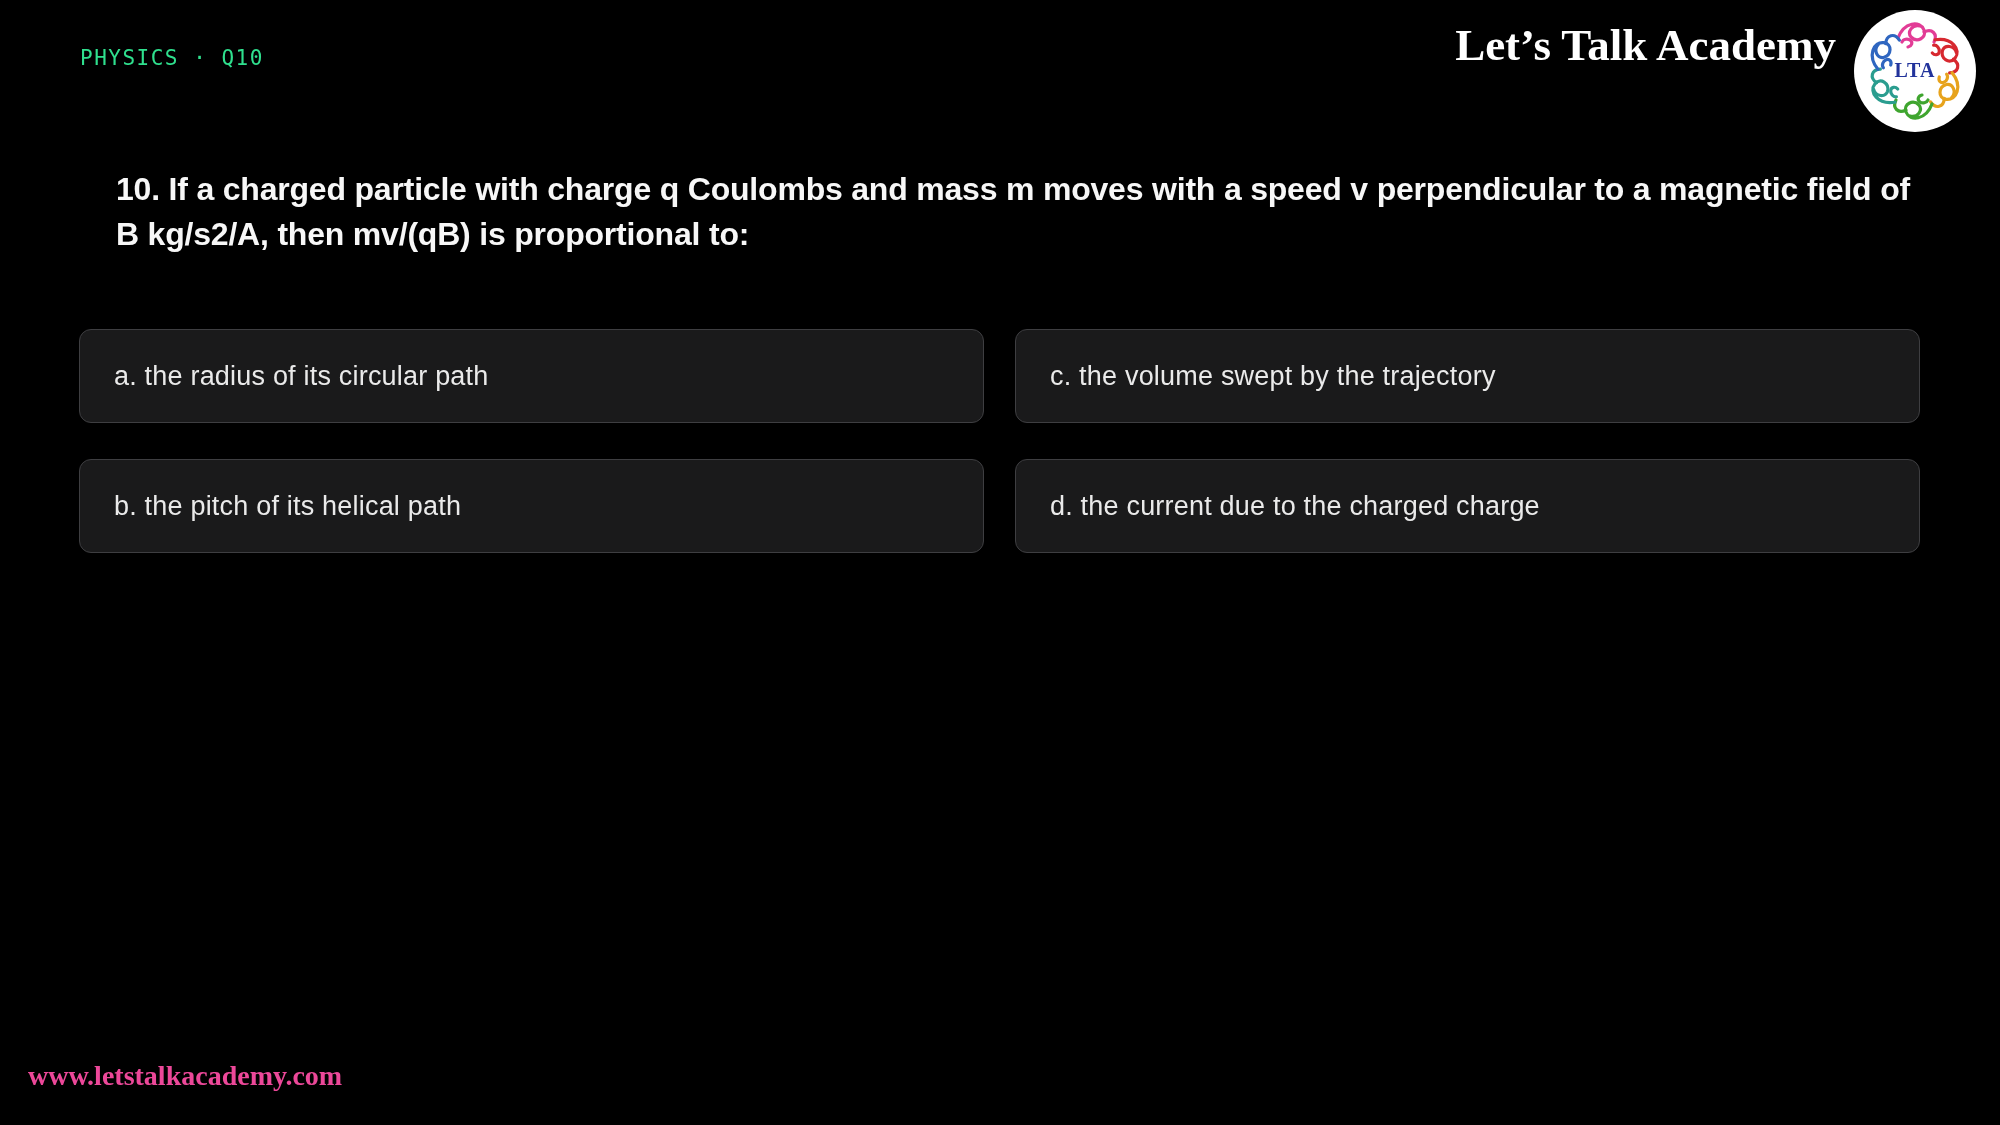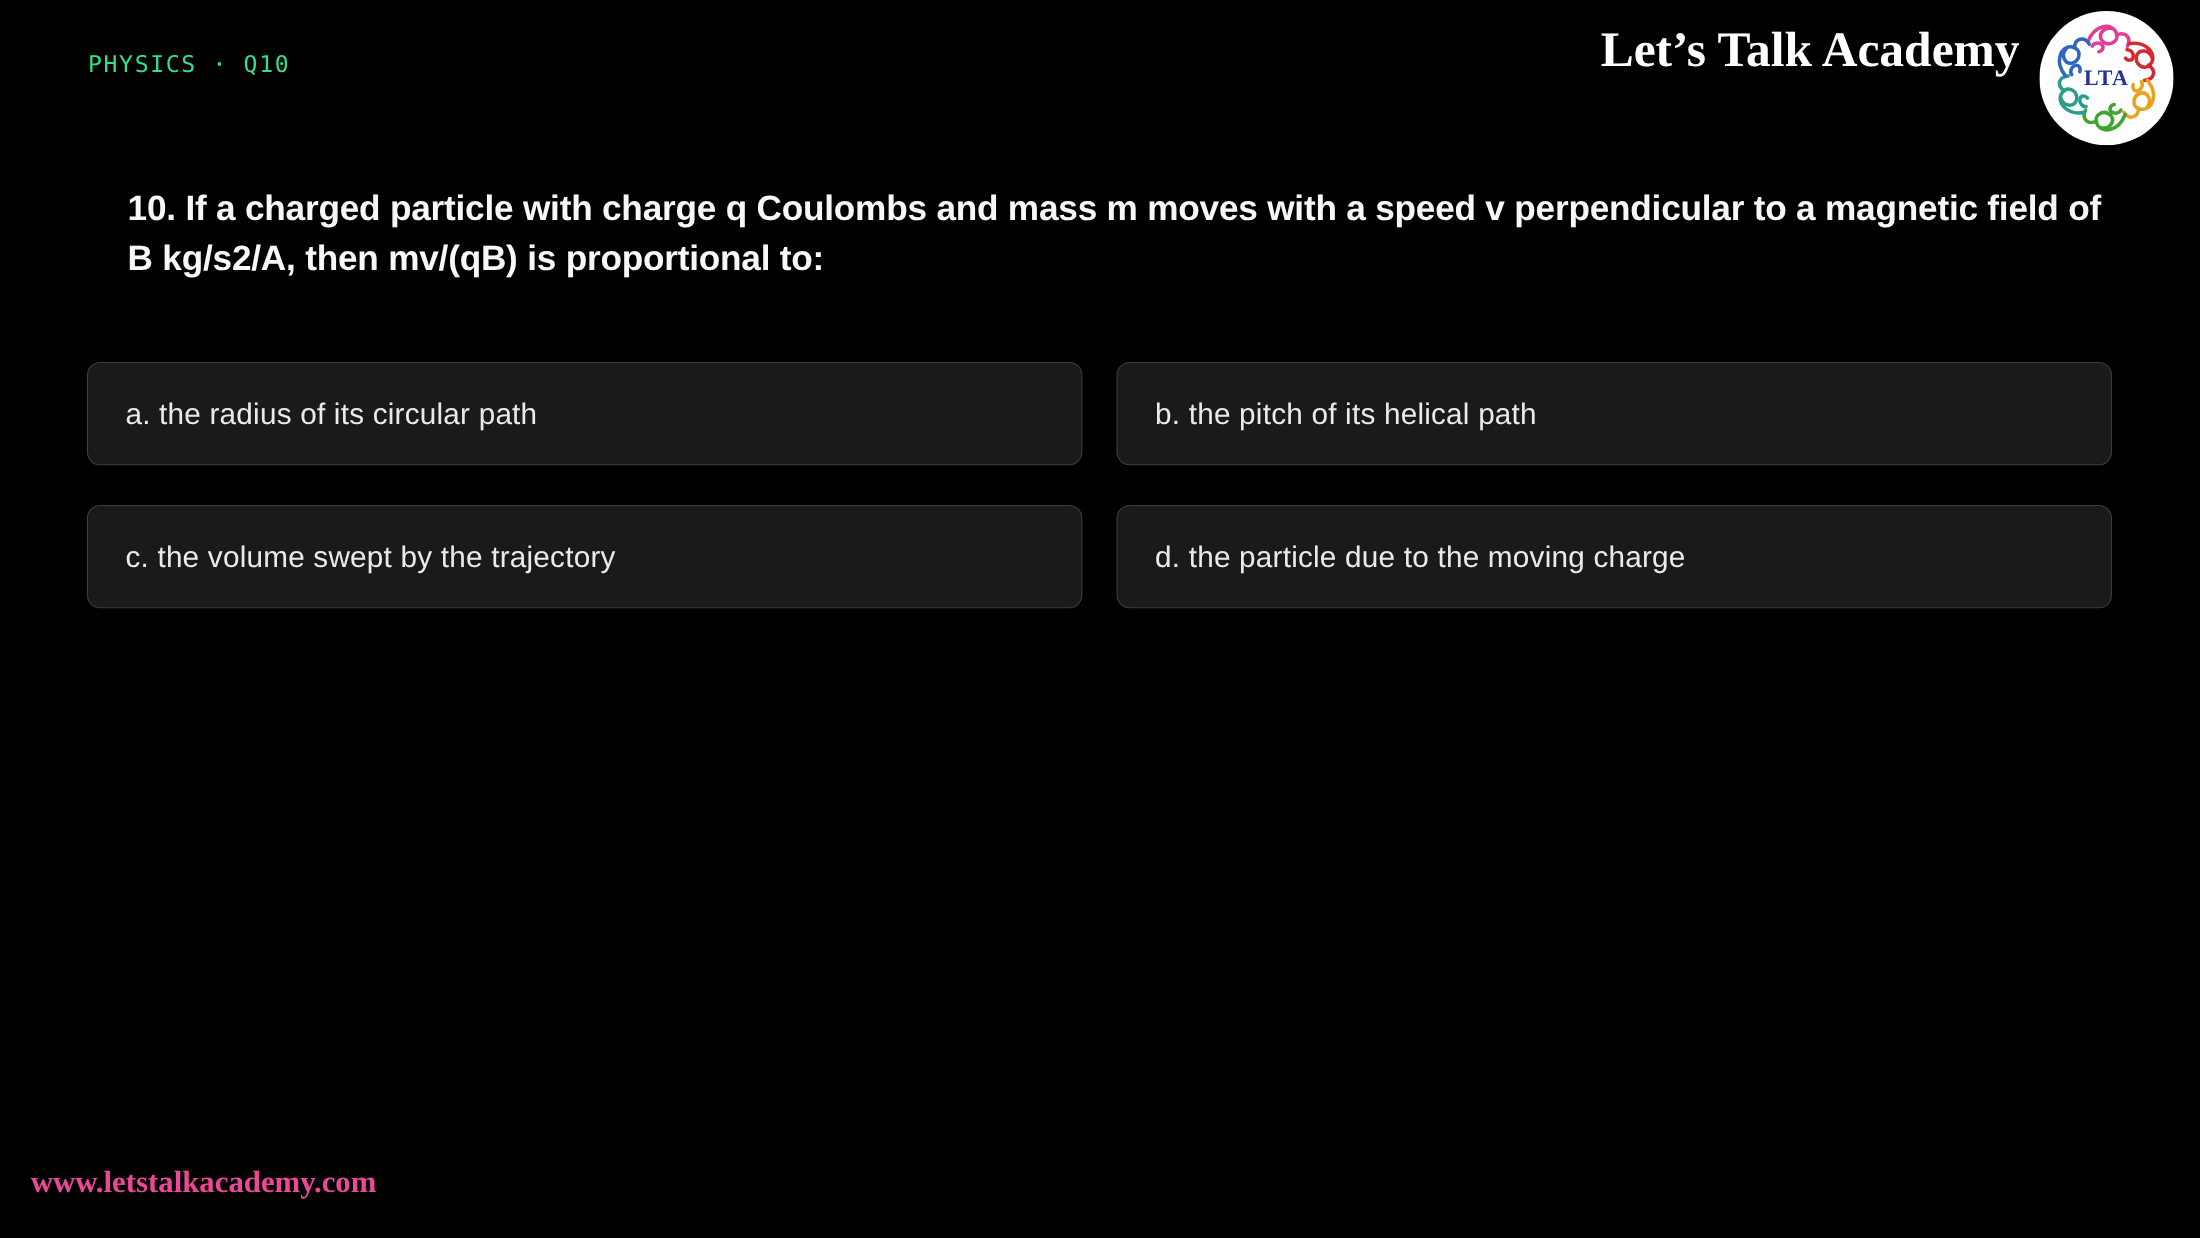--- a/index.html
+++ b/index.html
@@ -135,23 +135,23 @@
         <use href="#sq" stroke="#2f66c0" transform="rotate(300,61,61)"></use>
         <text x="61" y="67" text-anchor="middle" font-size="20" font-weight="bold" font-family="Liberation Serif, serif" letter-spacing="1" fill="#22339b">LTA</text>
       </svg>
     </div>
   </div>
 
   <div class="question">10. If a charged particle with charge q Coulombs and mass m moves with a speed v perpendicular to a magnetic field of B kg/s2/A, then mv/(qB) is proportional to:</div>
 
   <div class="options">
     <div class="option-card">a. the radius of its circular path</div>
+    <div class="option-card">c. the volume swept by the trajectory</div>
     <div class="option-card">b. the pitch of its helical path</div>
-    <div class="option-card">c. the volume swept by the trajectory</div>
-    <div class="option-card">d. the particle due to the moving charge</div>
+    <div class="option-card">d. the current due to the charged charge</div>
   </div>
 
   <div class="footer-site">www.letstalkacademy.com</div>
 
   <div class="page-counter">
     <div>25 /</div>
     
   </div>
 
 </div>

